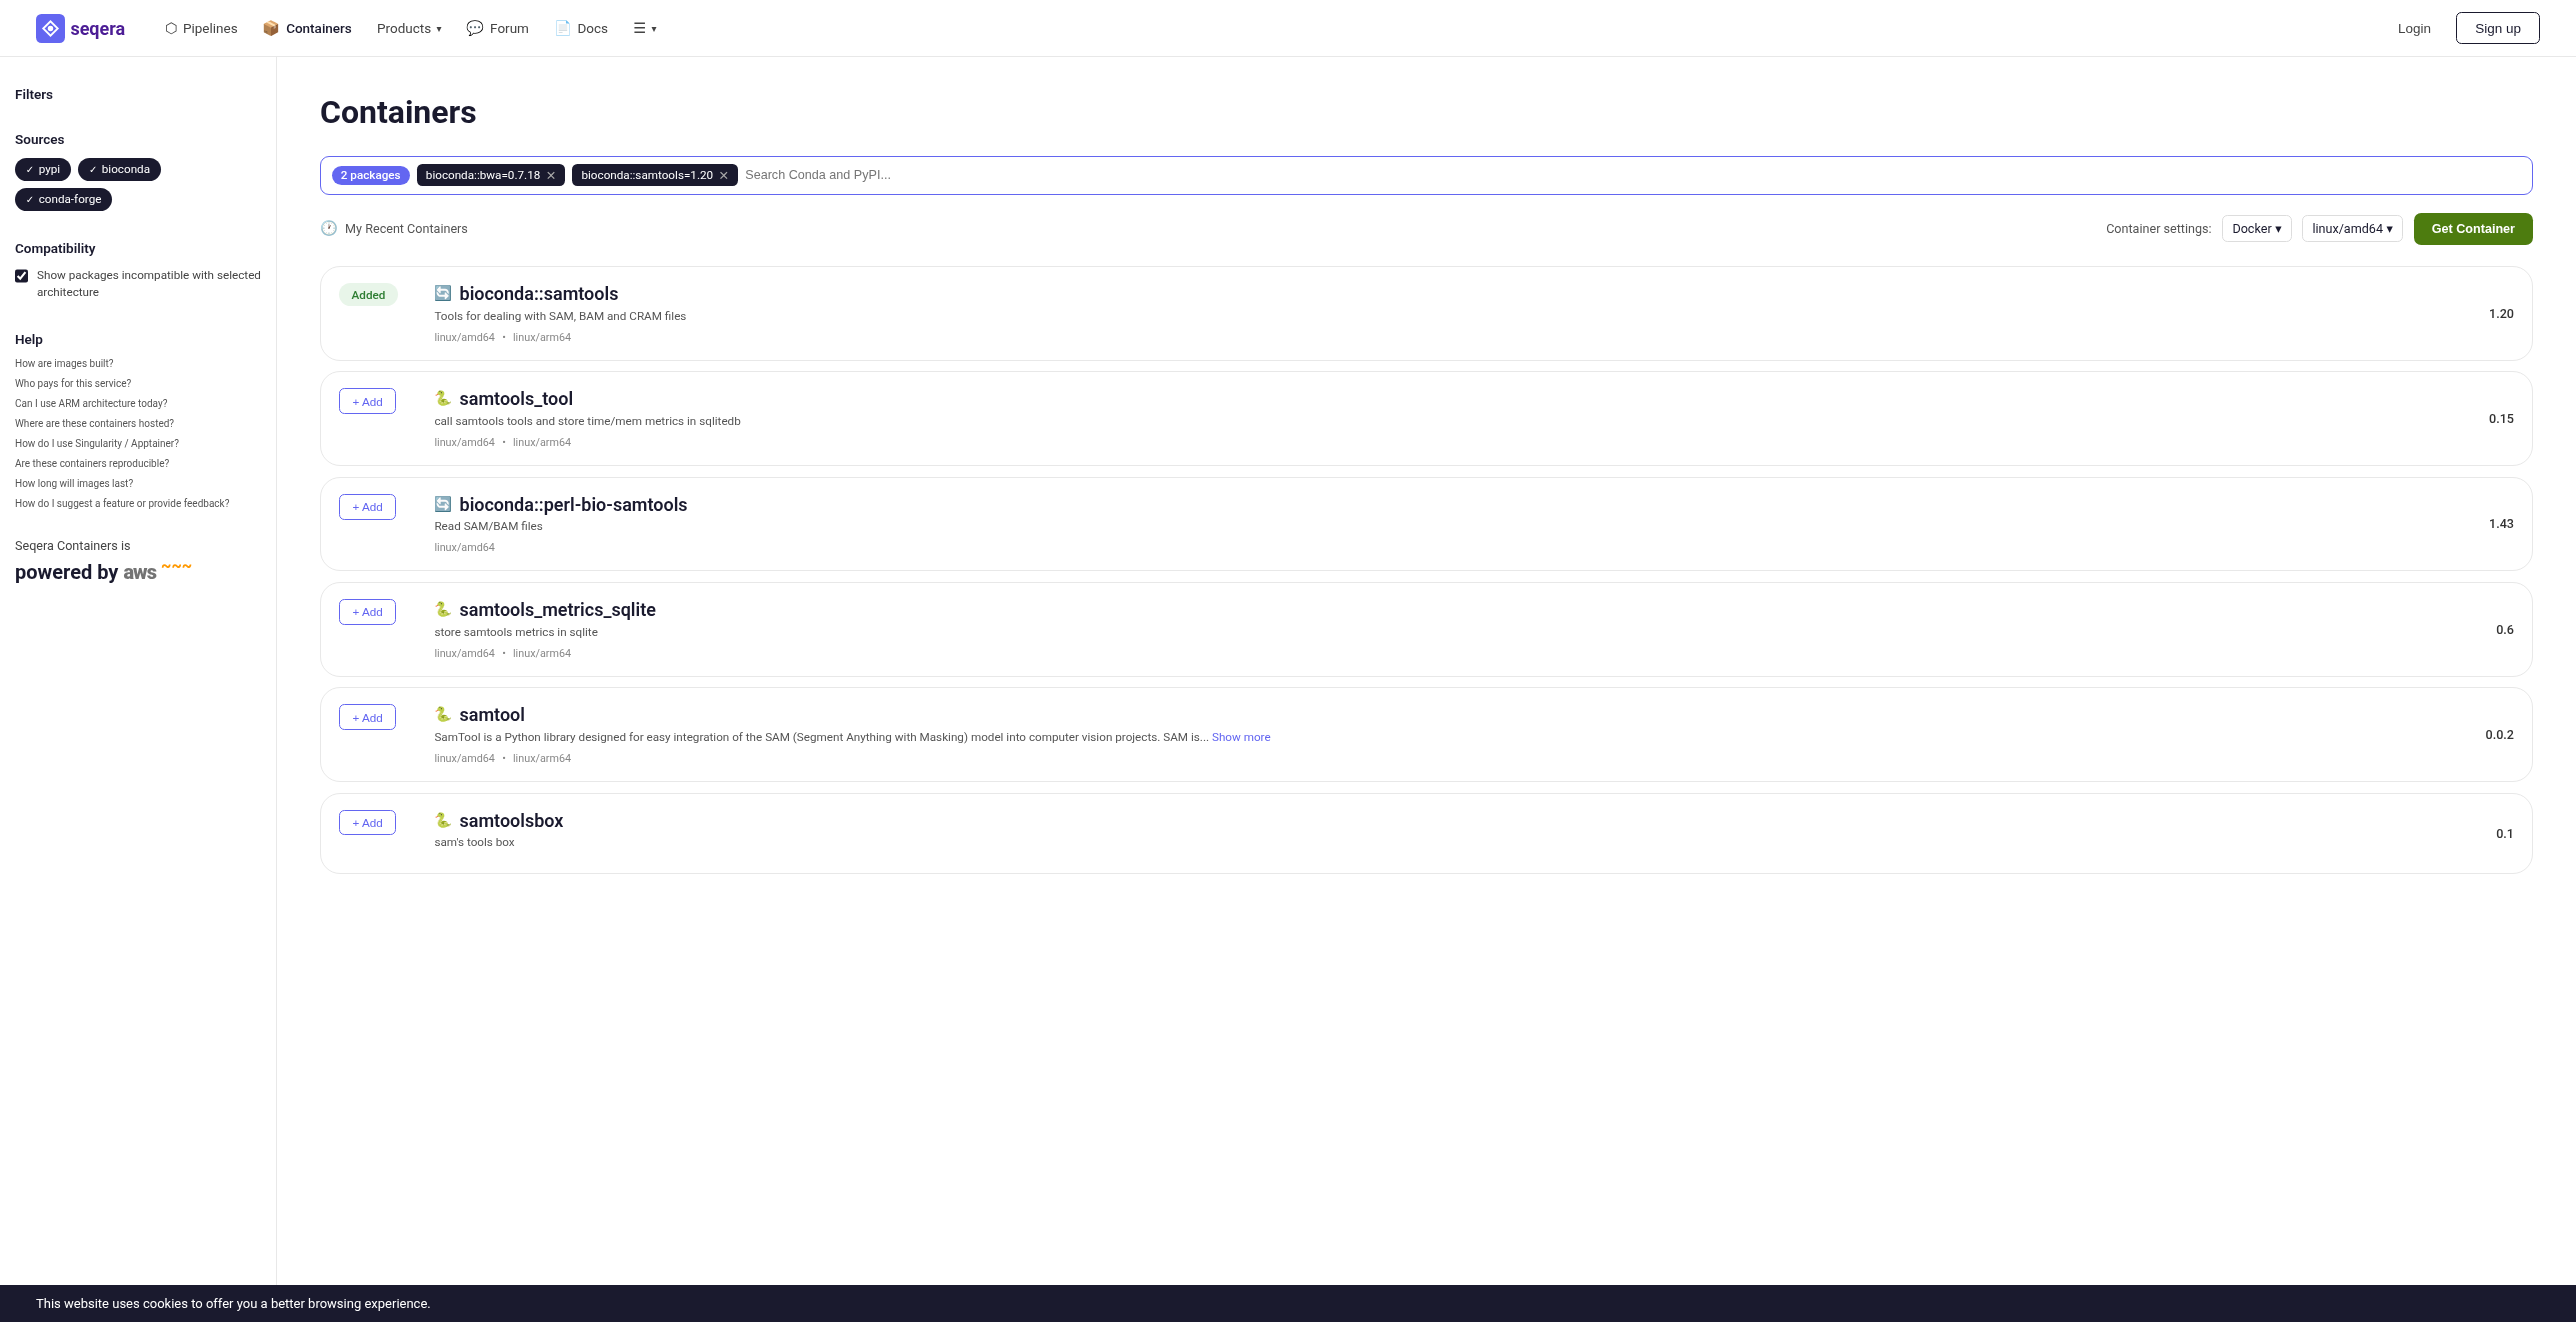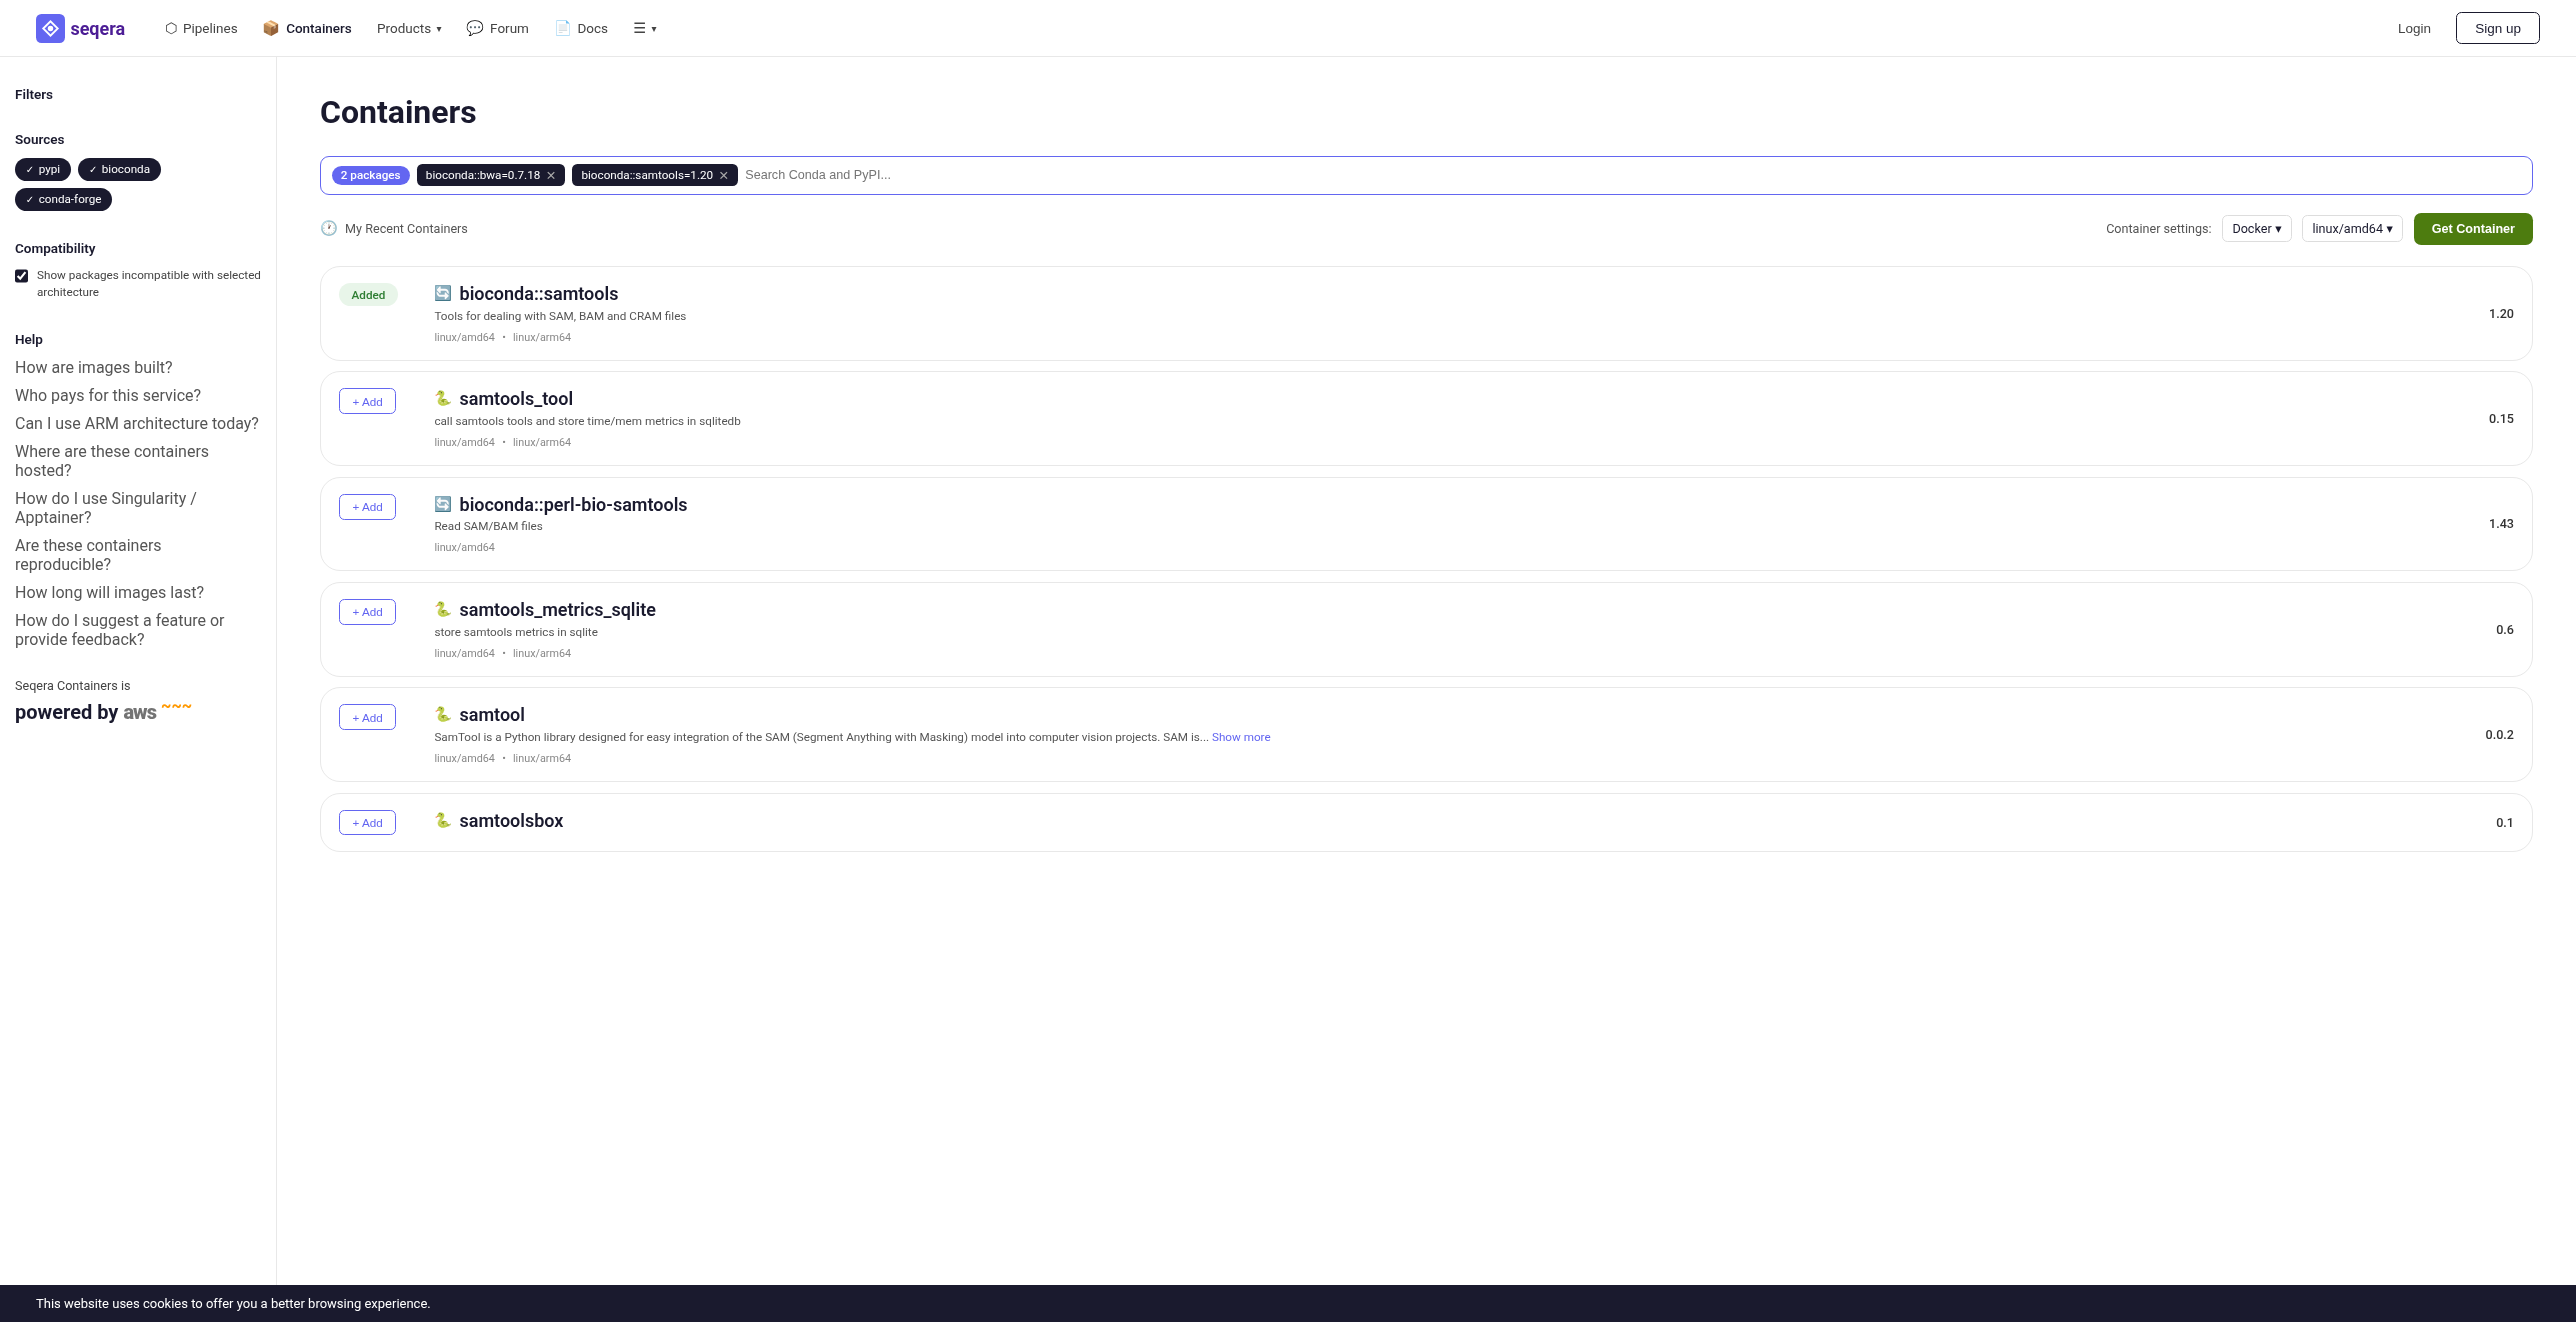--- a/index.html
+++ b/index.html
@@ -42,21 +42,21 @@
       display: flex; align-items: center; gap: 4.5px; padding: 4.5px 10.8px;
       border-radius: 18px; background: #1a1a2e; color: #fff; font-size: 11.7px; cursor: pointer;
     }
     .tag .check { color: #fff; font-size: 10px; }
 
     .checkbox-row { display: flex; align-items: flex-start; gap: 9px; margin-top: 7.2px; }
     .checkbox-row input[type="checkbox"] { margin-top: 1.8px; width: 14.4px; height: 14.4px; accent-color: #1a1a2e; }
     .checkbox-label { font-size: 11.7px; color: #444; line-height: 1.5; }
 
     .help-links { display: flex; flex-direction: column; gap: 9px; }
-    .help-link { font-size: 16px; color: #555; cursor: pointer; text-decoration: none; }
+    .help-link { font-size: 10px; color: #555; cursor: pointer; text-decoration: none; }
 
     .aws-powered { font-size: 12.6px; color: #444; }
     .aws-powered strong { font-size: 20px; font-weight: 700; color: #1a1a2e; display: block; margin-top: 3.6px; }
 
     
     .main { flex: 1; padding: 36px 43px; }
     .page-title { font-size: 32px; font-weight: 700; color: #1a1a2e; margin-bottom: 25px; }
 
     
     .search-bar {
@@ -377,20 +377,21 @@
 
       <div class="package-card">
         <div class="package-action">
           <button class="btn-add">+ Add</button>
         </div>
         <div class="package-info">
           <div class="package-header">
             <span class="pkg-icon icon-pypi">🐍</span>
             <span class="pkg-name">samtoolsbox</span>
           </div>
+          <div class="pkg-desc">sam's tools box</div>
         </div>
         <span class="pkg-version">0.1</span>
       </div>
 
     </div>
   </main>
 </div>
 
 <div class="cookie-bar">
   <span>This website uses cookies to offer you a better browsing experience.</span>

